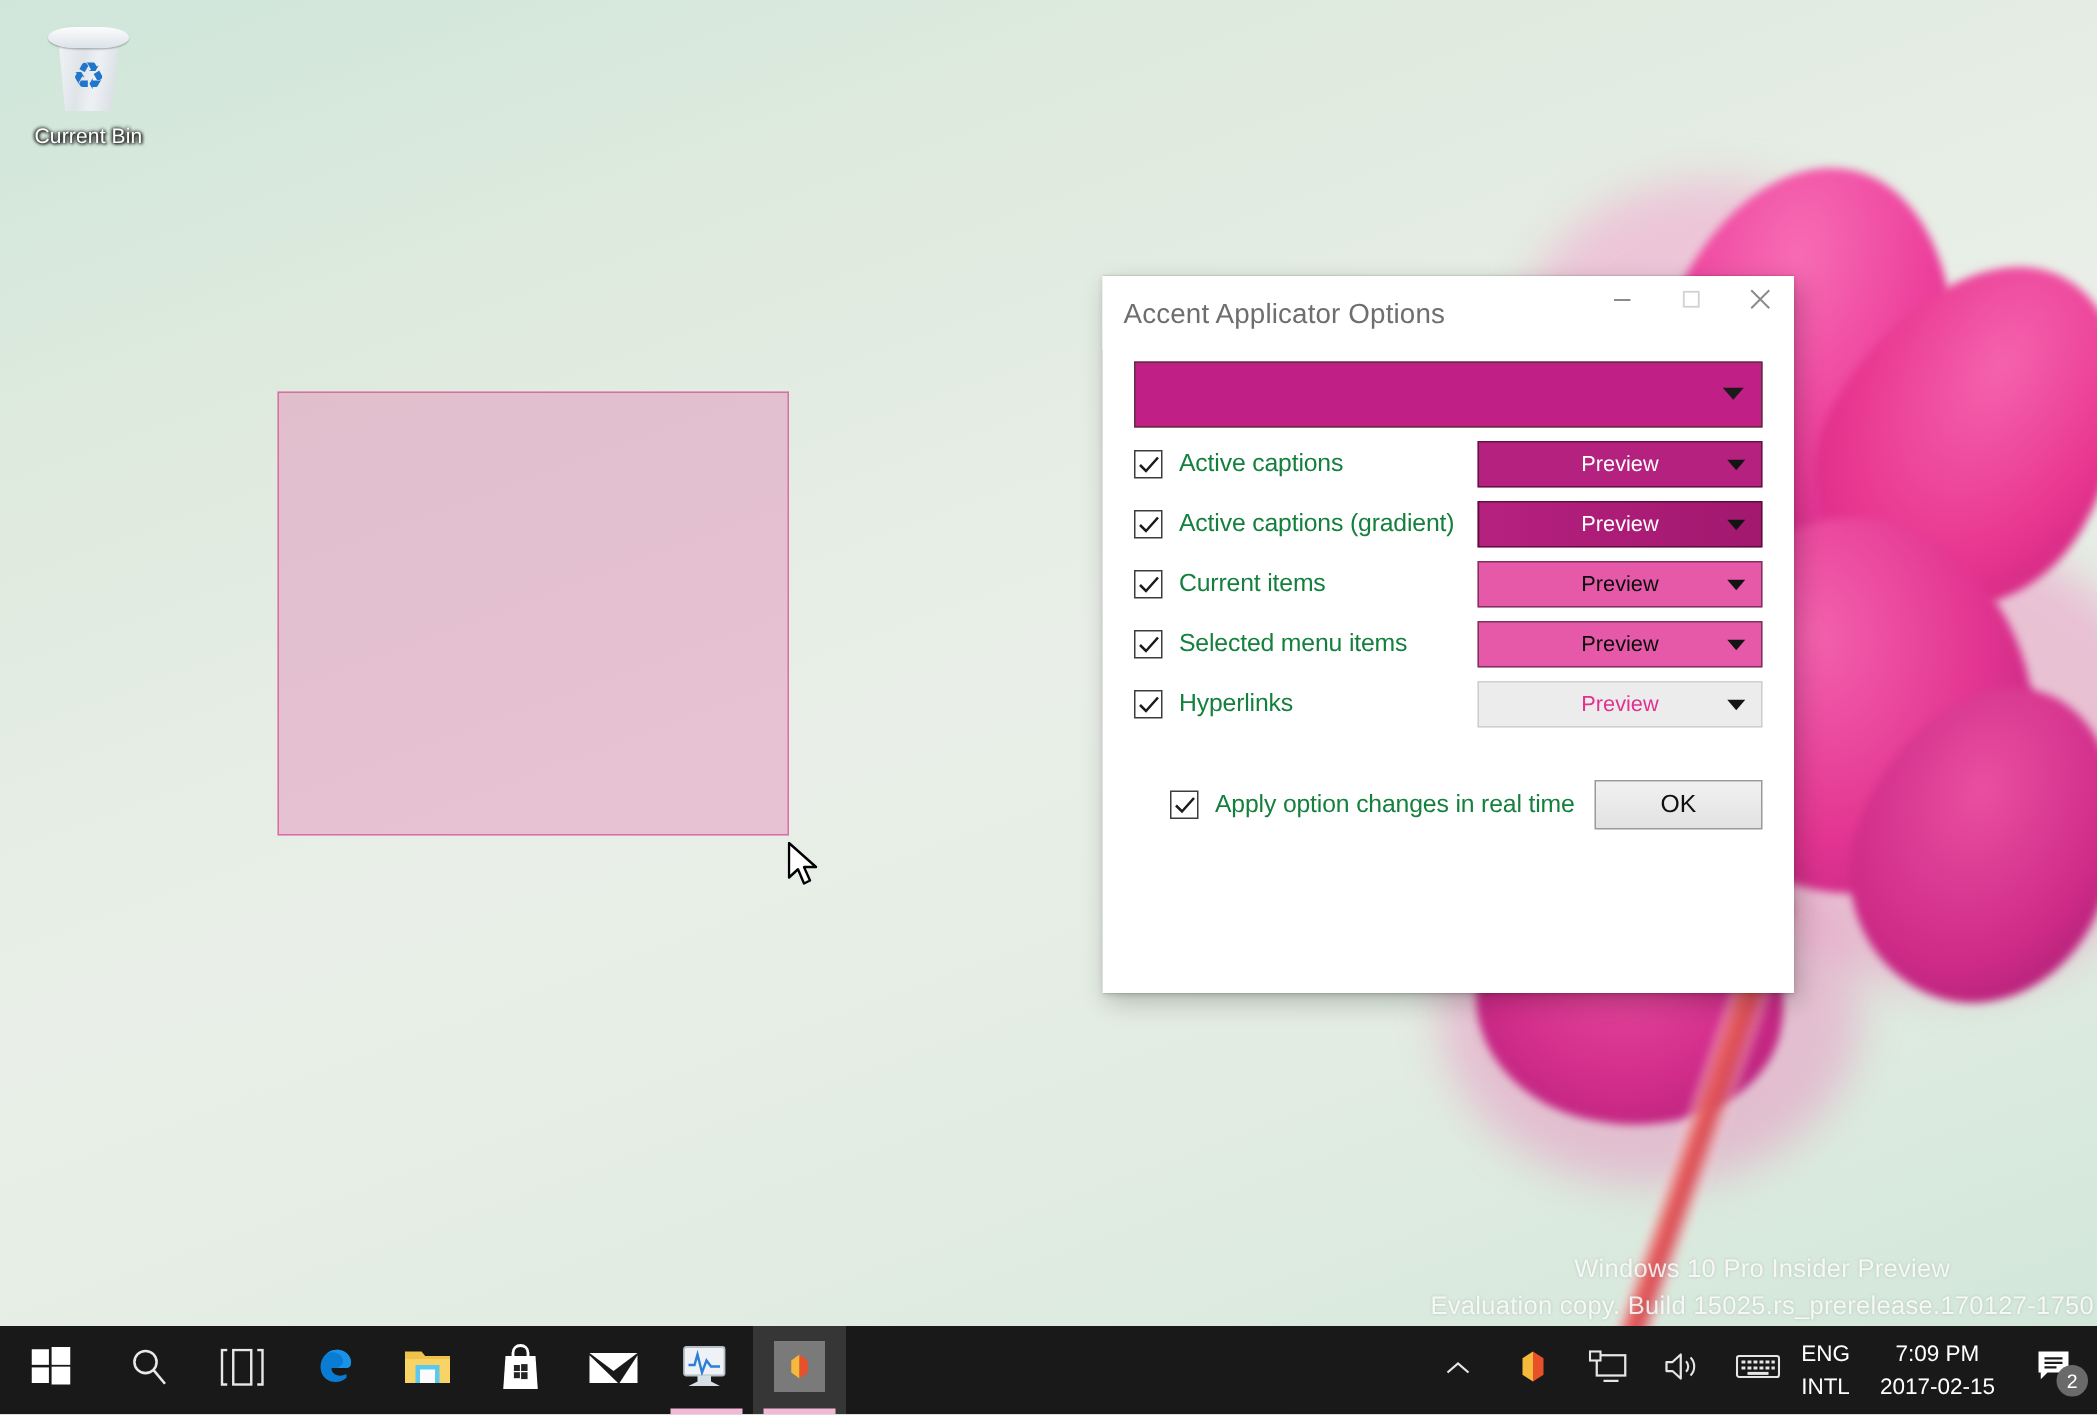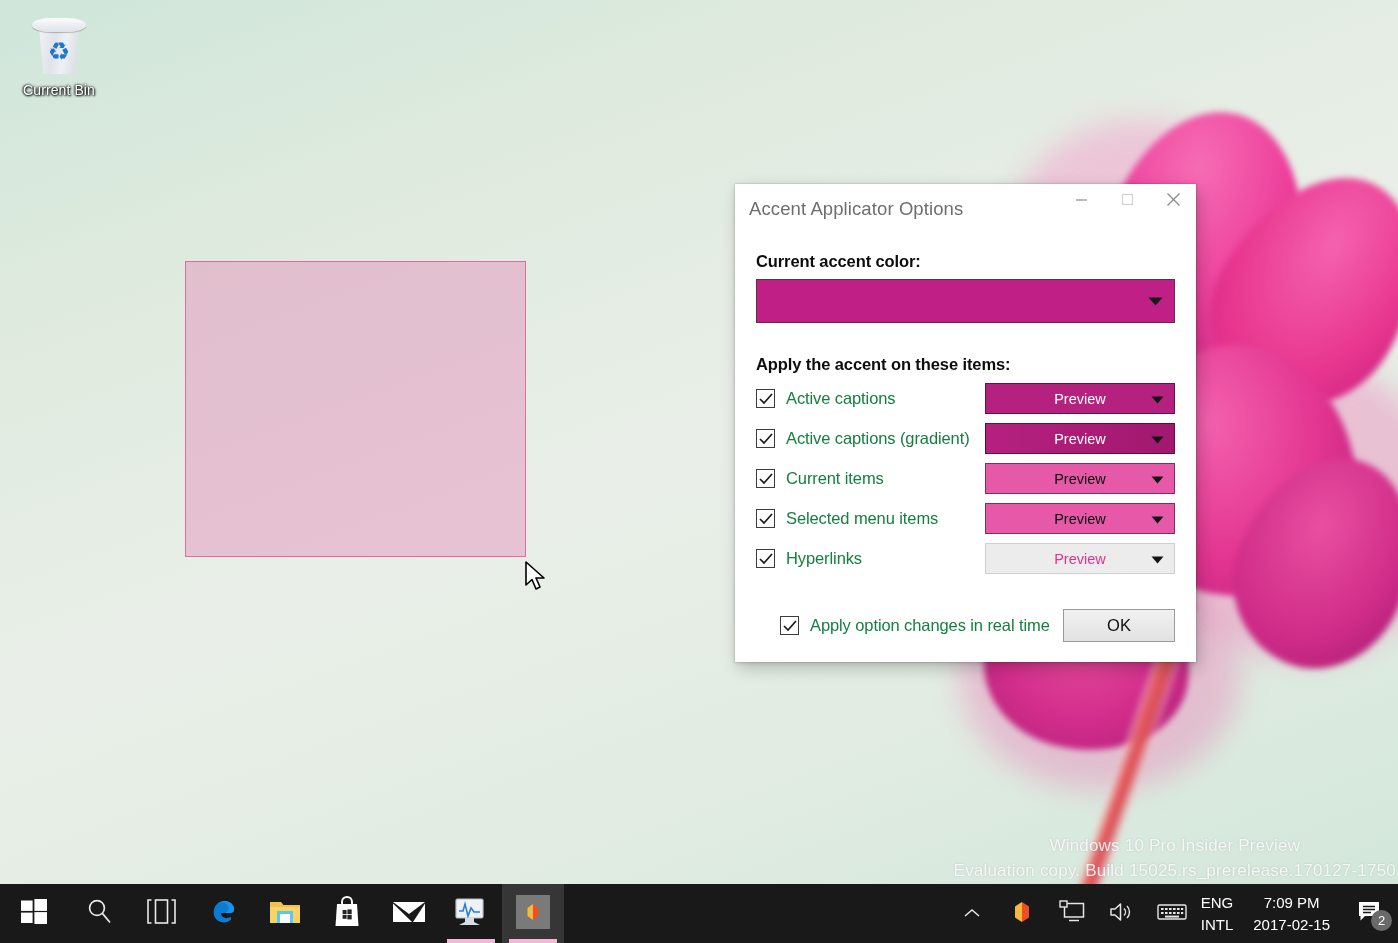--- a/index.html
+++ b/index.html
@@ -369,31 +369,29 @@
           <svg width="15" height="15" viewBox="0 0 15 15">
             <line x1="1.5" y1="1.5" x2="13.5" y2="13.5" stroke="#8a8a8a" stroke-width="1.25"></line>
             <line x1="13.5" y1="1.5" x2="1.5" y2="13.5" stroke="#8a8a8a" stroke-width="1.25"></line>
           </svg>
         </span>
       </div>
     </div>
 
     <div id="dlg-body">
 
-      <div id="accent-label" class="section-label">Current accent color:</div>
 
       <div id="accent-swatch">
         <span class="arrow">
           <svg width="15" height="9" viewBox="0 0 15 9">
               <polygon points="0.5,0.5 14.5,0.5 7.5,8.5" fill="#1a1a1a"></polygon>
             </svg>
         </span>
       </div>
 
-      <div id="items-label" class="section-label">Apply the accent on these items:</div>
 
       <div class="opt-row">
         <label class="opt-left">
           <span class="cbox">
             <svg width="14" height="12" viewBox="0 0 14 12">
                 <polyline points="1,6 5,10 13,1" fill="none" stroke="#1b1b1b" stroke-width="1.7"></polyline>
               </svg>
           </span>
           <span class="opt-text">Active captions</span>
         </label>

